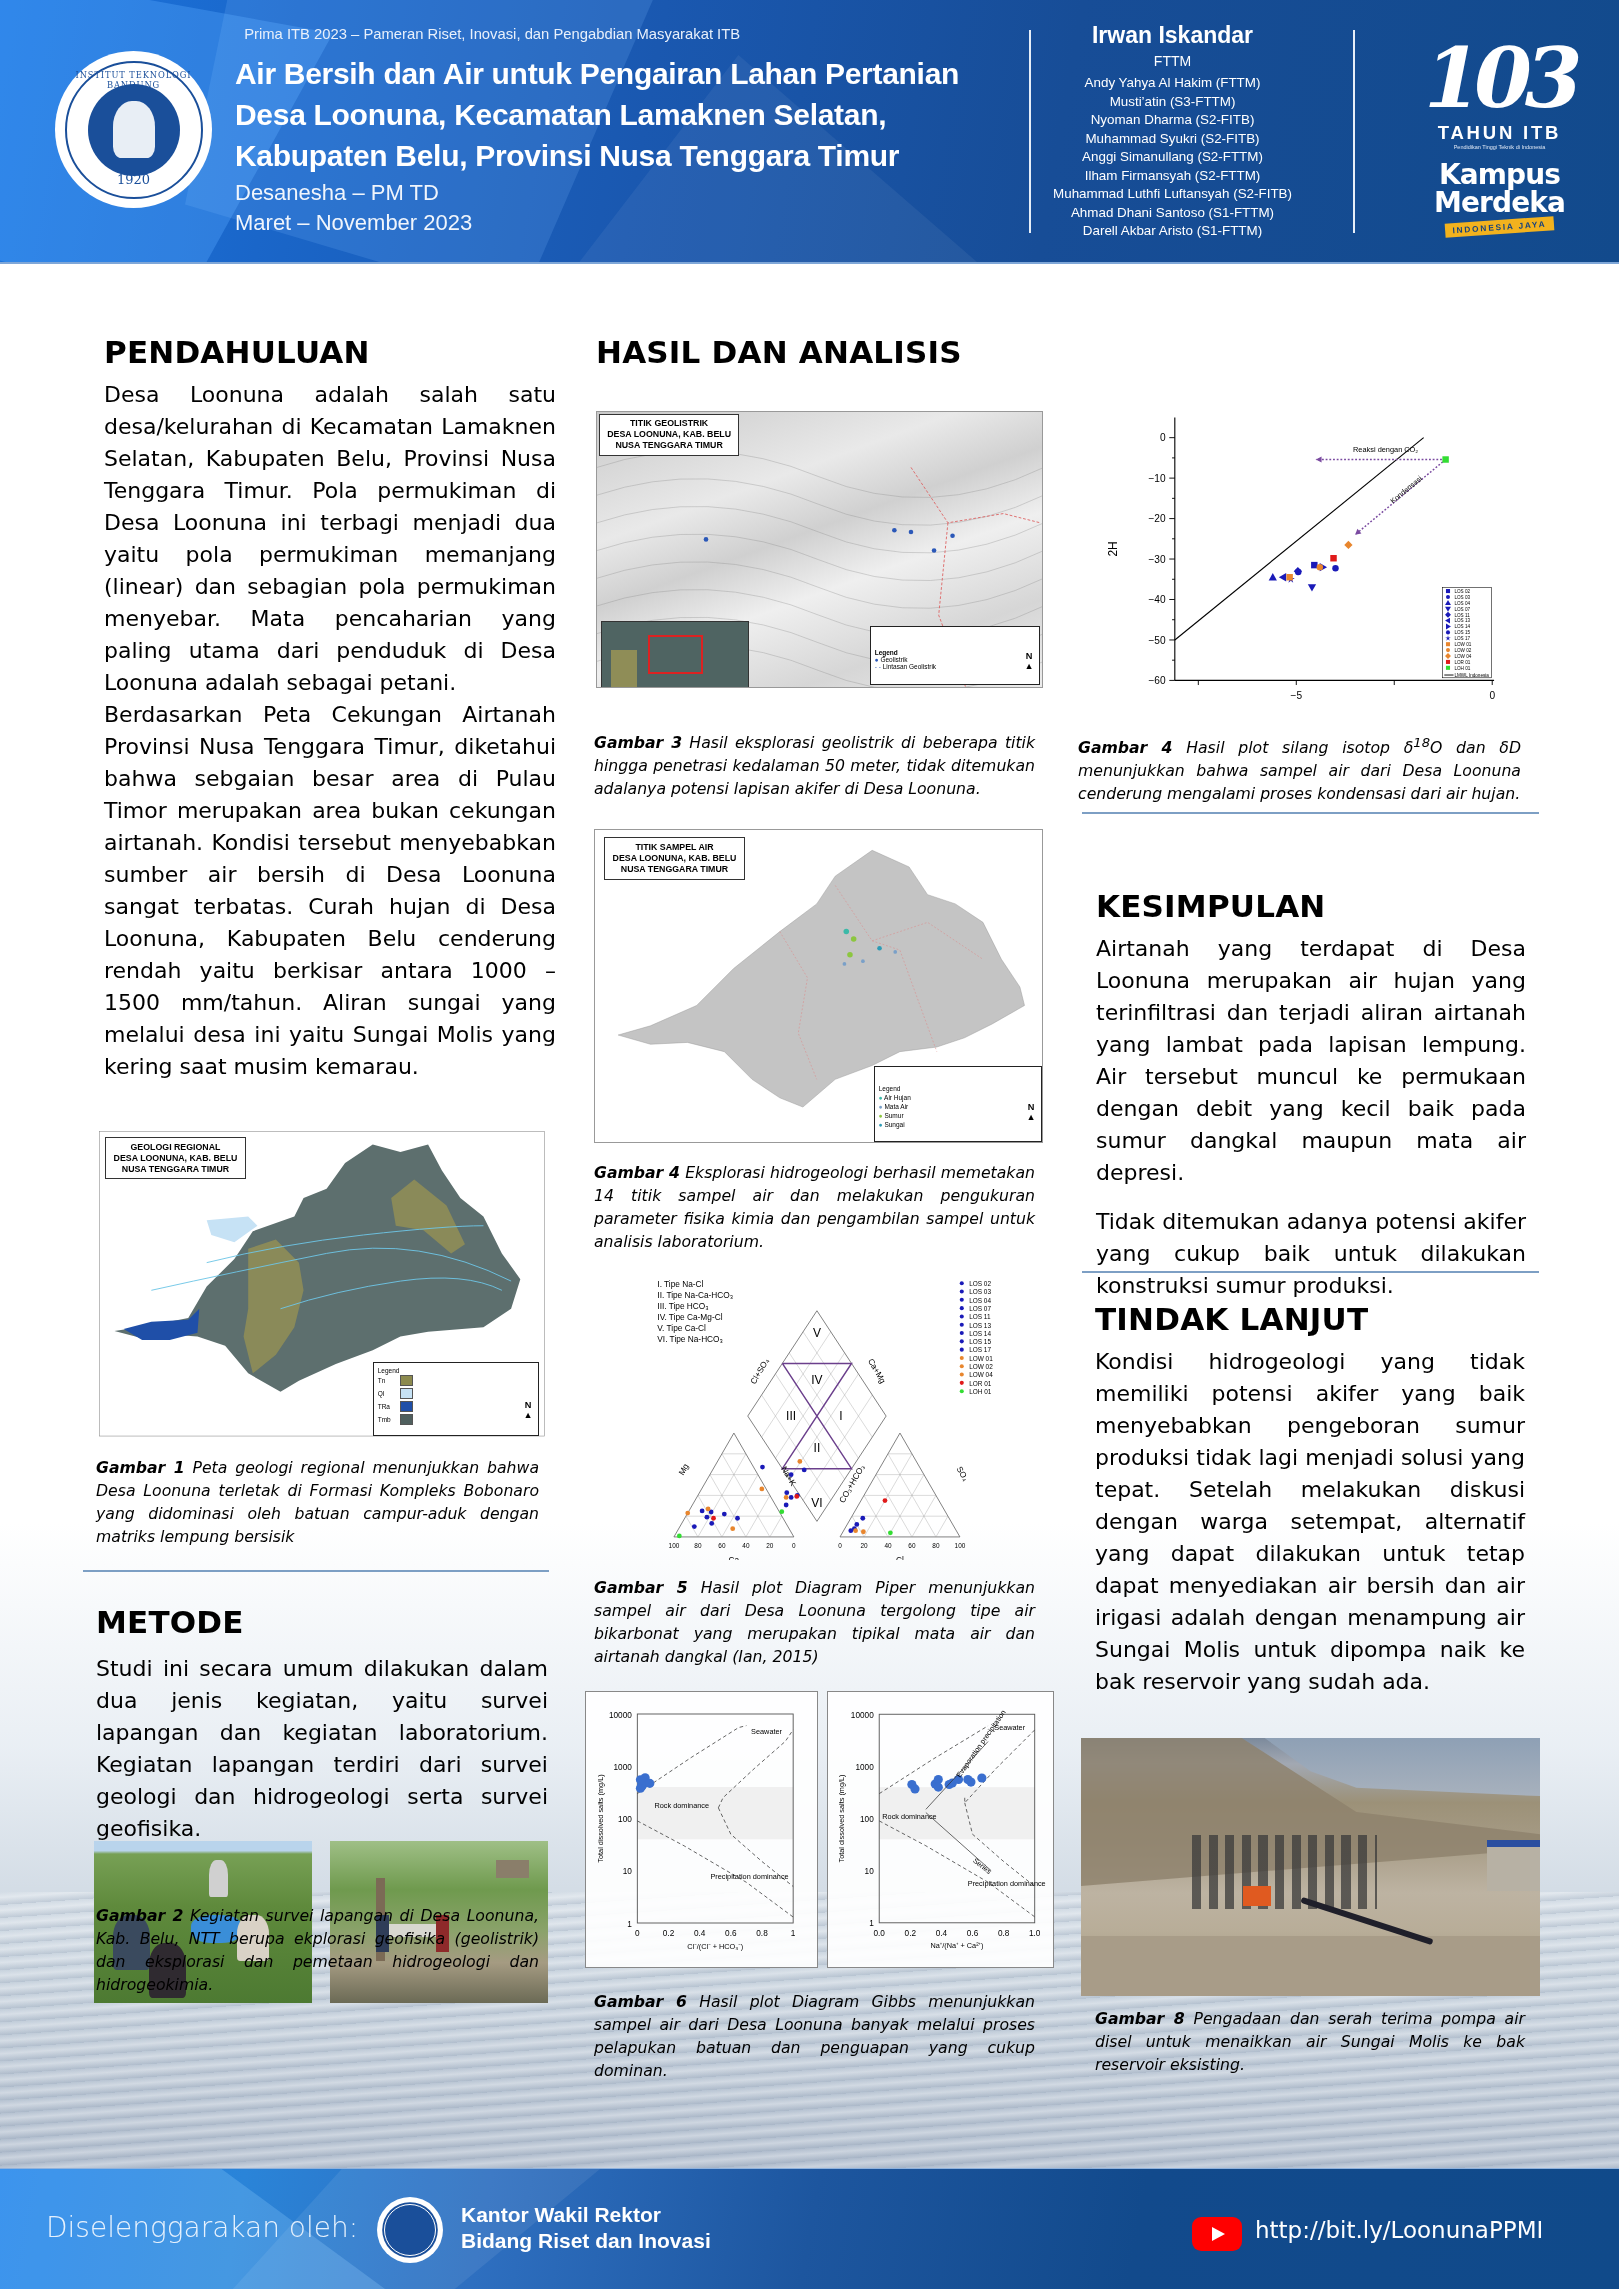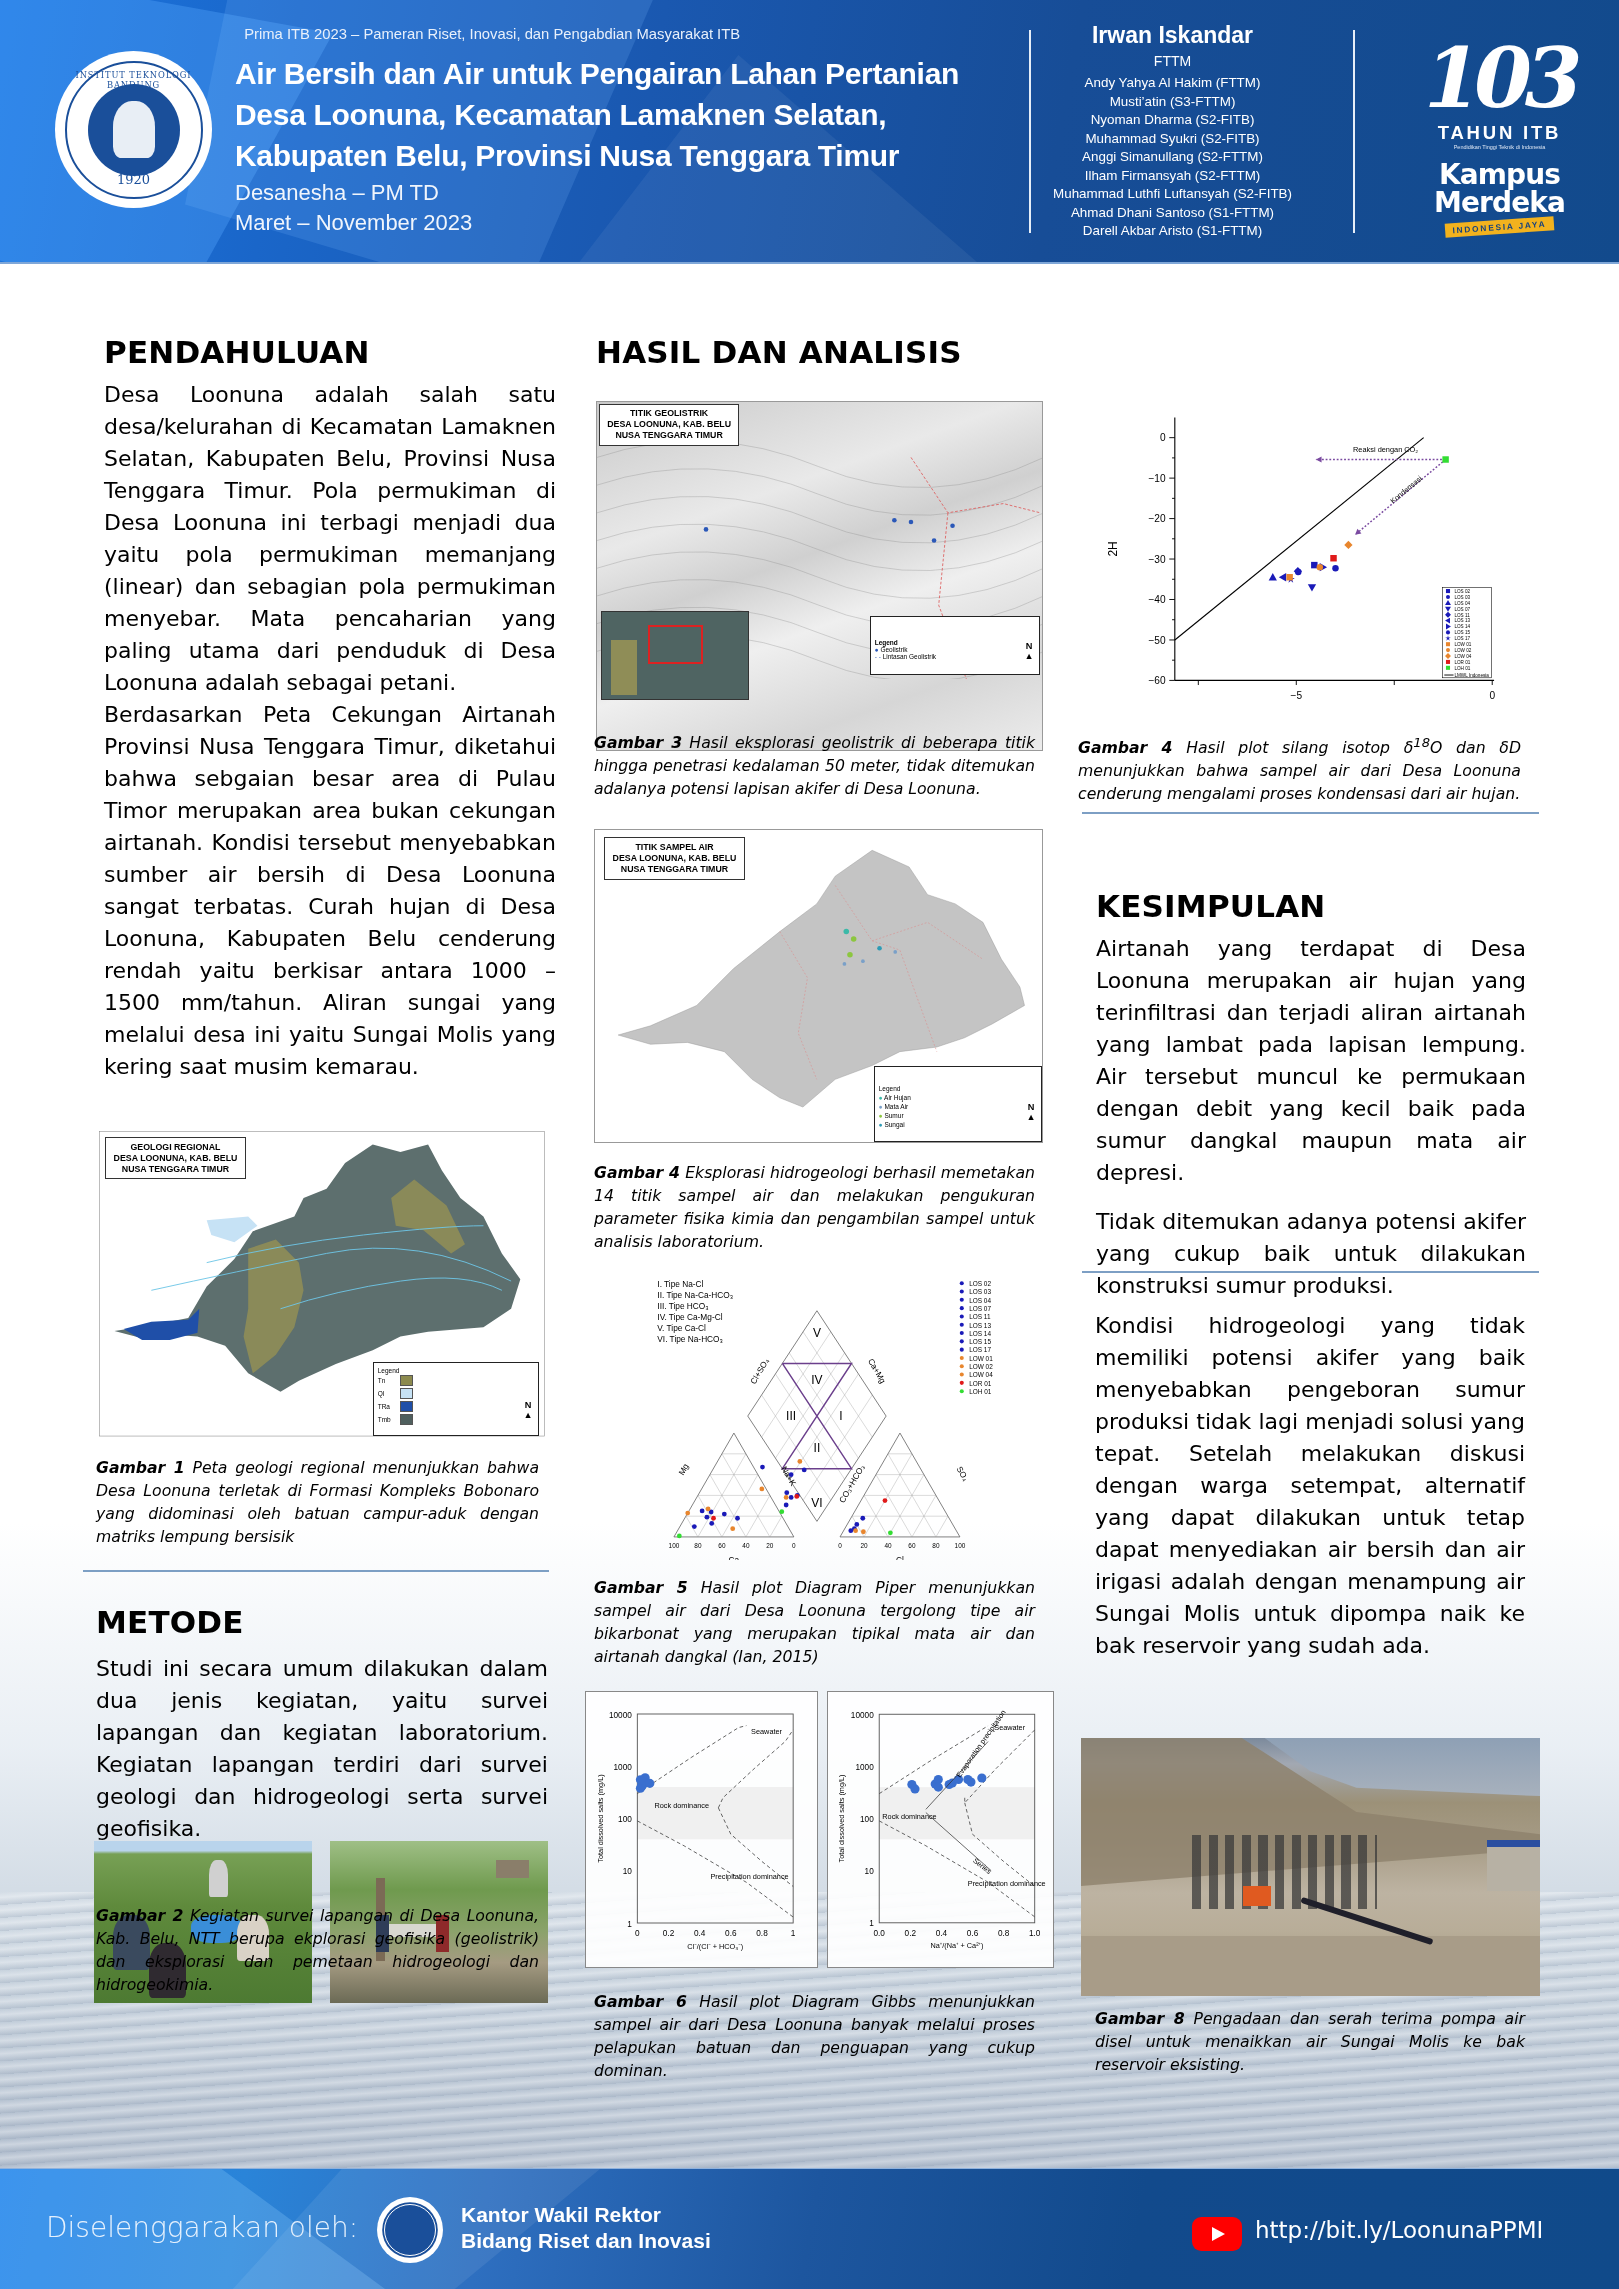--- a/index.html
+++ b/index.html
@@ -234,21 +234,21 @@
   <div style="position:absolute;left:46px;top:74px;width:13px;height:37px;background:#2f3d58;"></div>
   <div style="position:absolute;left:106px;top:74px;width:13px;height:37px;background:#8e2a2a;"></div>
   <div style="position:absolute;left:166px;top:18.5px;width:33px;height:18.5px;background:#8a7e6a;"></div>
 </div>
 <div class="caption" style="position:absolute; left:96px; top:1904px; width:443px;">
   <b>Gambar 2</b><span> Kegiatan survei lapangan di Desa Loonuna, Kab. Belu, NTT berupa ekplorasi geofisika (geolistrik) dan eksplorasi dan pemetaan hidrogeologi dan hidrogeokimia.</span>
 </div>
 
 <div class="section-title" style="position:absolute; left:596px; top:334px;">HASIL DAN ANALISIS</div>
 
-<div class="map" style="left:596px; top:401px; width:447px; height:350px; background:linear-gradient(160deg,#c9c9c9 0%,#e9e9e9 30%,#d0d0d0 45%,#efefef 60%,#d6d6d6 80%,#ececec 100%);">
+<div class="map" style="left:596px; top:411px; width:447px; height:277px; background:linear-gradient(160deg,#c9c9c9 0%,#e9e9e9 30%,#d0d0d0 45%,#efefef 60%,#d6d6d6 80%,#ececec 100%);">
   <svg width="447" height="277" viewBox="0 0 484 300">
     <g stroke="#888" stroke-width="0.5" fill="none" opacity="0.7">
       <path d="M0 60 Q120 20 240 70 T484 60"></path>
         <path d="M0 90 Q120 50 240 100 T484 90"></path>
       <path d="M0 120 Q120 80 240 130 T484 120"></path>
         <path d="M0 150 Q120 110 240 160 T484 150"></path>
       <path d="M0 180 Q120 140 240 190 T484 180"></path>
         <path d="M0 210 Q120 170 240 220 T484 210"></path>
       <path d="M0 240 Q120 200 240 250 T484 240"></path>
         <path d="M0 270 Q120 230 240 280 T484 270"></path>
@@ -622,20 +622,21 @@
 
 <div class="col" style="left:1096px; top:844px; width:430px;margin-top:44px;">
   <div class="section-title">KESIMPULAN</div>
   <div class="body-text" style="margin-top:9.2px">Airtanah yang terdapat di Desa Loonuna merupakan air hujan yang terinfiltrasi dan terjadi aliran airtanah yang lambat pada lapisan lempung. Air tersebut muncul ke permukaan dengan debit yang kecil baik pada sumur dangkal maupun mata air depresi.</div>
   <div class="body-text" style="margin-top:16.6px">Tidak ditemukan adanya potensi akifer yang cukup baik untuk dilakukan konstruksi sumur produksi.</div>
 </div>
 
 <div class="hr" style="left:1082px; top:1271px; width:457px;"></div>
 
 <div class="col" style="left:1095px; top:1301px; width:430px;">
+  <div class="section-title">TINDAK LANJUT</div>
   <div class="body-text" style="margin-top:9.2px">Kondisi hidrogeologi yang tidak memiliki potensi akifer yang baik menyebabkan pengeboran sumur produksi tidak lagi menjadi solusi yang tepat. Setelah melakukan diskusi dengan warga setempat, alternatif yang dapat dilakukan untuk tetap dapat menyediakan air bersih dan air irigasi adalah dengan menampung air Sungai Molis untuk dipompa naik ke bak reservoir yang sudah ada.</div>
 </div>
 
 <div class="photo" style="left:1081px; top:1738px; width:459px; height:258px; background:linear-gradient(180deg,#7c8a9c 0%,#a2a8b2 10%,#9c9178 25%,#a69b85 40%,#bdb3a2 60%,#b8ad98 75%,#9b907c 100%);">
   <div style="position:absolute;left:0;top:0;width:459px;height:83px;background:linear-gradient(180deg,#8ea0b5,#b2b8c0);clip-path:polygon(40% 0,100% 0,100% 70%,60% 60%,50% 40%);"></div>
   <div style="position:absolute;left:0;top:0;width:459px;height:148px;background:#8d816b;clip-path:polygon(0 0,35% 0,60% 50%,100% 65%,100% 75%,0 100%);opacity:0.8;"></div>
   <div style="position:absolute;left:111px;top:97px;width:185px;height:74px;background:repeating-linear-gradient(90deg,#3a3a3a 0 9.2px,transparent 9.2px 16.6px);opacity:0.75;"></div>
   <div style="position:absolute;left:162px;top:148px;width:28px;height:20px;background:#e05a20;"></div>
   <div style="position:absolute;left:0;top:198px;width:459px;height:60px;background:#a89c88;"></div>
   <div style="position:absolute;left:217px;top:180px;width:138px;height:5.5px;background:#1f1f2a;transform:rotate(18deg);border-radius:2.8px;"></div>

